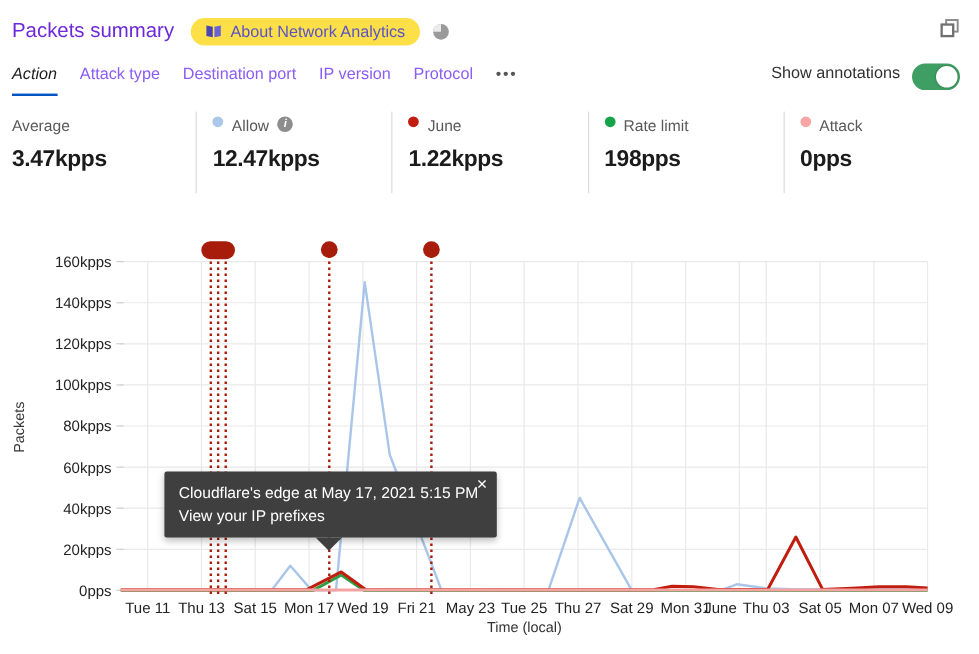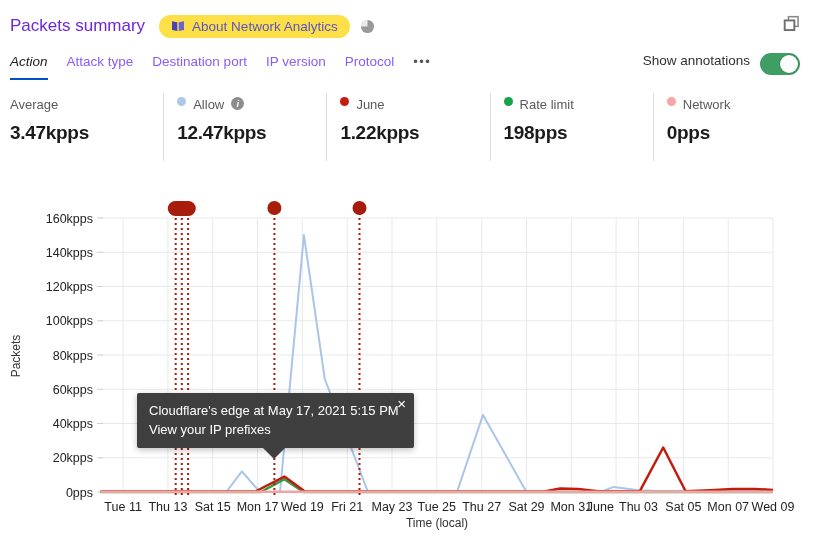--- a/index.html
+++ b/index.html
@@ -131,21 +131,21 @@
   <div class="stat">
     <div class="stat-head">
       <span class="dot" style="background: rgb(22, 163, 74);"></span>
       <span class="stat-label">Rate limit</span>
     </div>
     <div class="stat-value">198pps</div>
   </div>
   <div class="stat">
     <div class="stat-head">
       <span class="dot" style="background: rgb(248, 165, 165);"></span>
-      <span class="stat-label">Network</span>
+      <span class="stat-label">Attack</span>
     </div>
     <div class="stat-value">0pps</div>
   </div>
 </div>
 
 <svg class="chart" width="816" height="355" viewBox="0 190 816 355">
     <line x1="100" x2="773" y1="492.0" y2="492.0" stroke="#e9e9e9"></line>
     <line x1="97" x2="103" y1="492.0" y2="492.0" stroke="#cfcfcf"></line>
     <text class="tick" x="93" y="496.5" text-anchor="end">0pps</text>
     <line x1="100" x2="773" y1="457.8" y2="457.8" stroke="#e9e9e9"></line>

